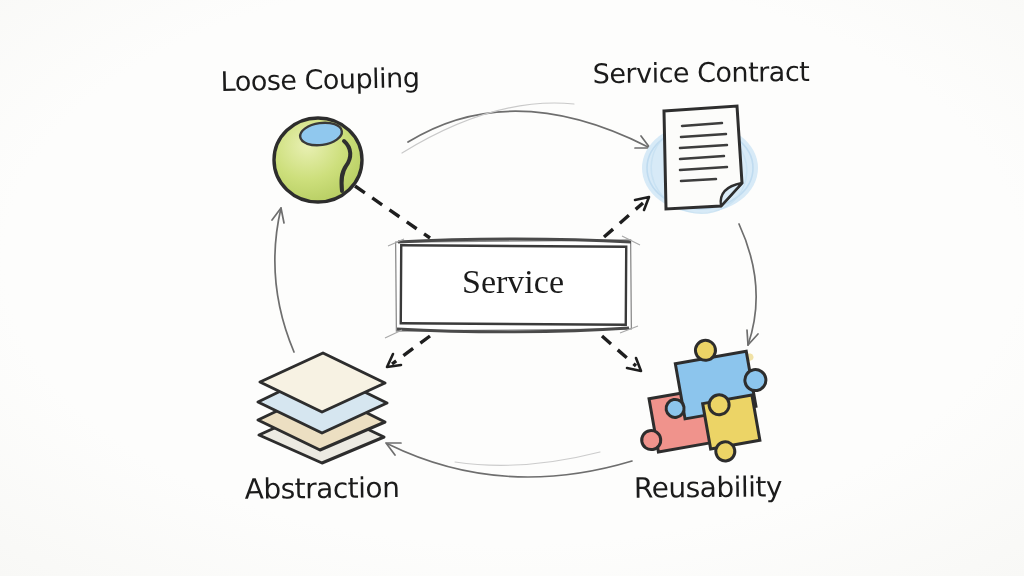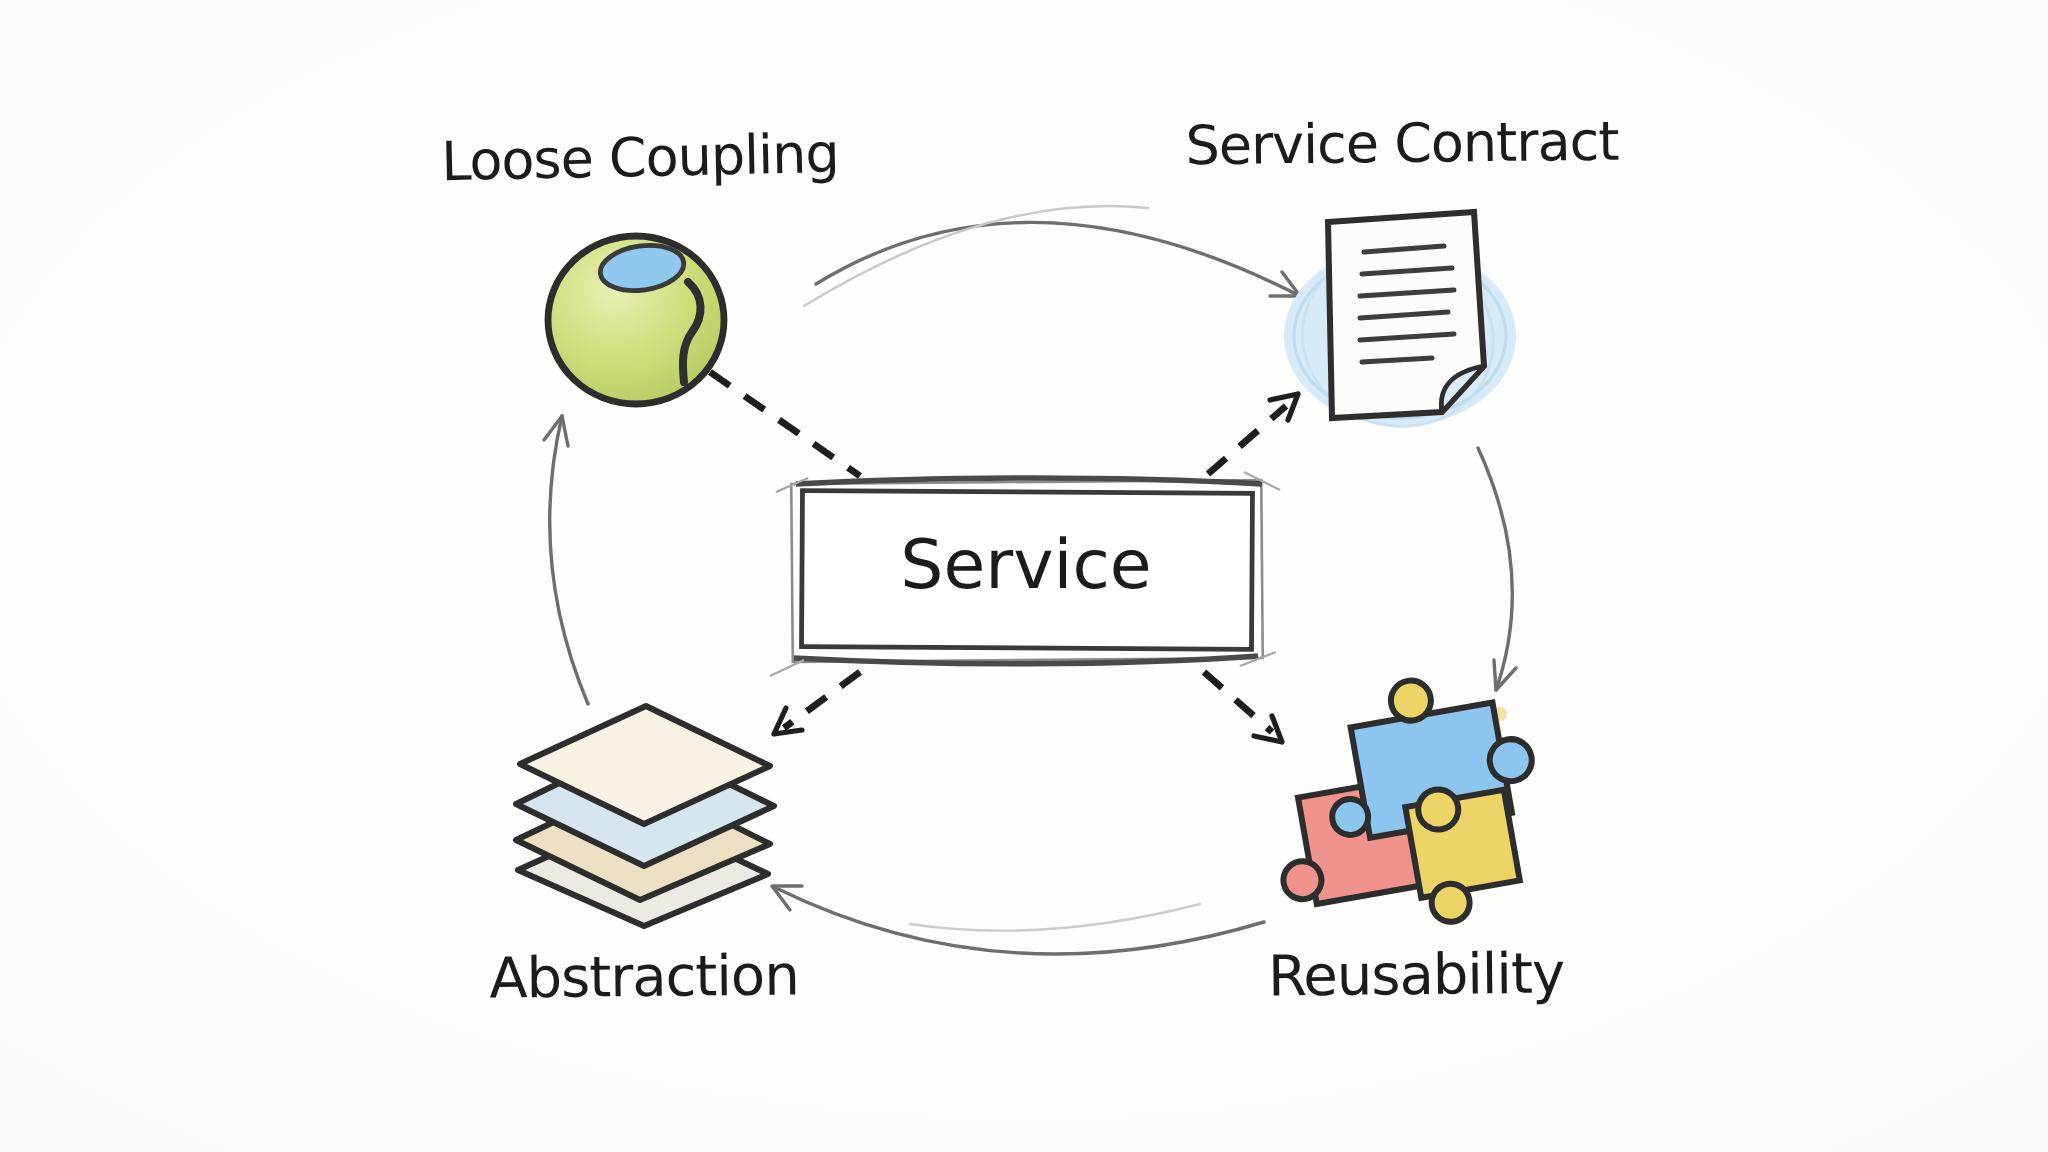--- a/index.html
+++ b/index.html
@@ -142,19 +142,19 @@
           <circle cx="716" cy="455" r="9.5" fill="#ecd466"></circle>
         </g>
       </g>
     </g>
   </svg>
 
   <div class="label label-top tilt-l" style="left:320px; top:64px;">Loose Coupling</div>
 
   <div class="label label-top tilt-r" style="left:701px; top:57px;">Service Contract</div>
 
-  <div class="label label-center" style="left:513px; top:263px;">Service</div>
+  <div class="label label-center" style="left:513px; top:263px;font-family:Liberation Serif, serif;">Service</div>
 
   <div class="label label-bottom tilt-r" style="left:322px; top:472px;">Abstraction</div>
 
   <div class="label label-bottom tilt-r" style="left:708px; top:471px;">Reusability</div>
 
 </div>
 
 </body></html>

